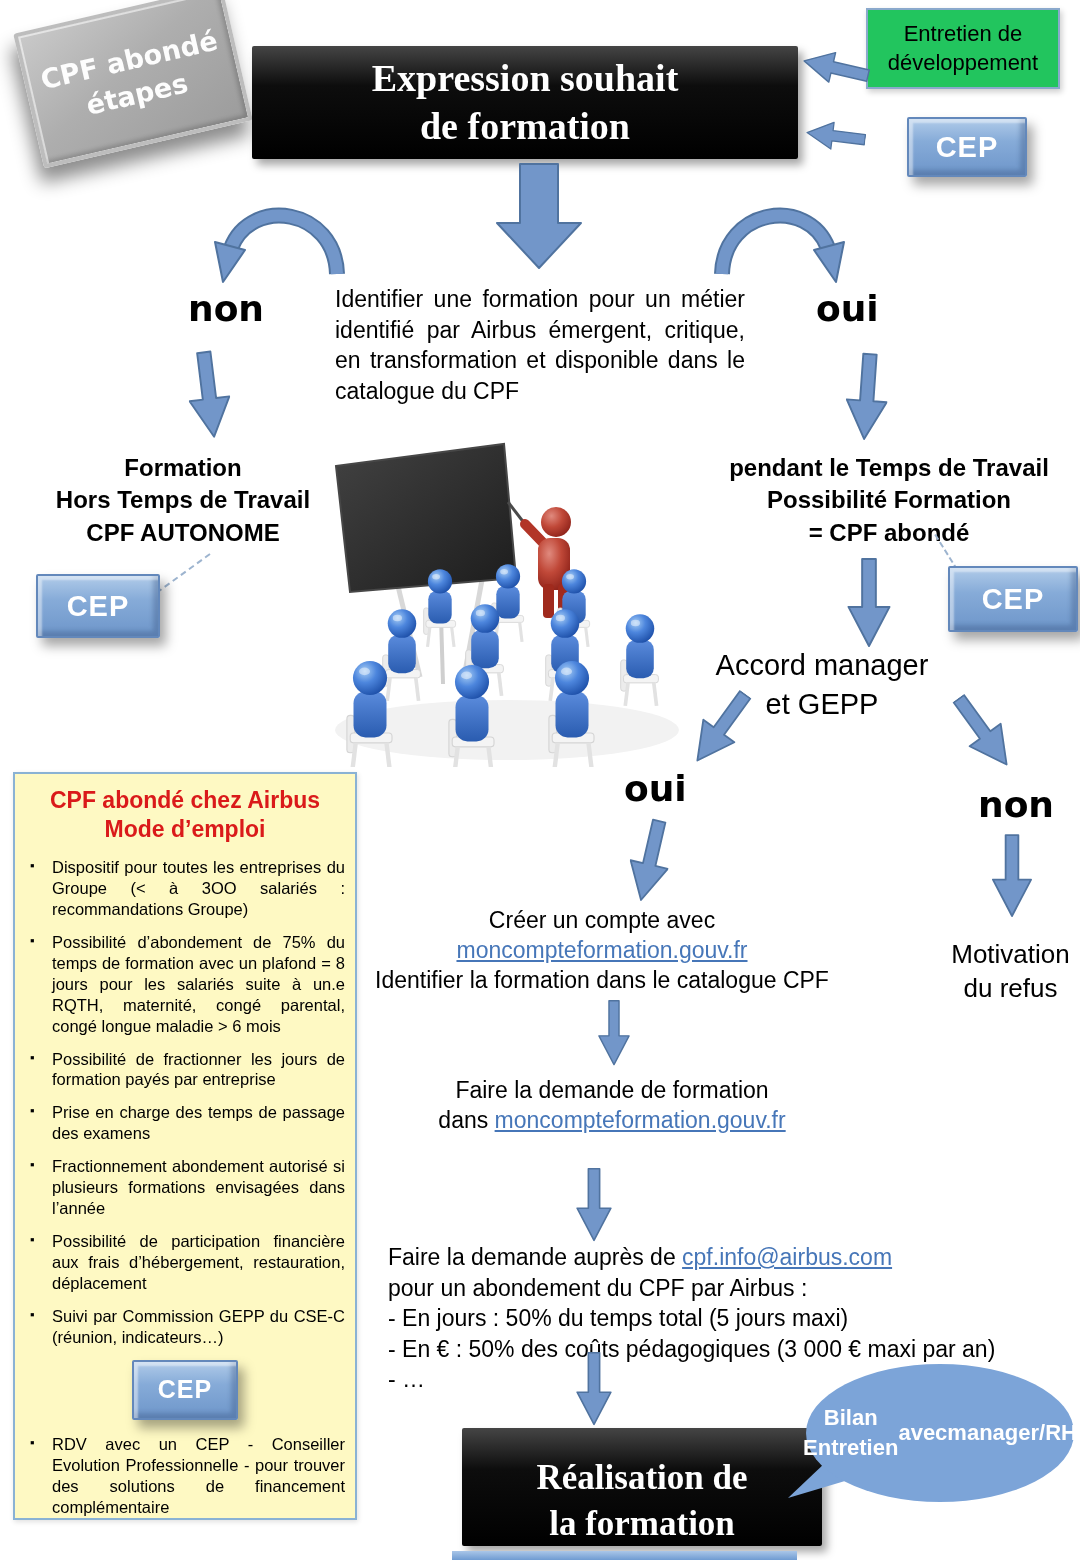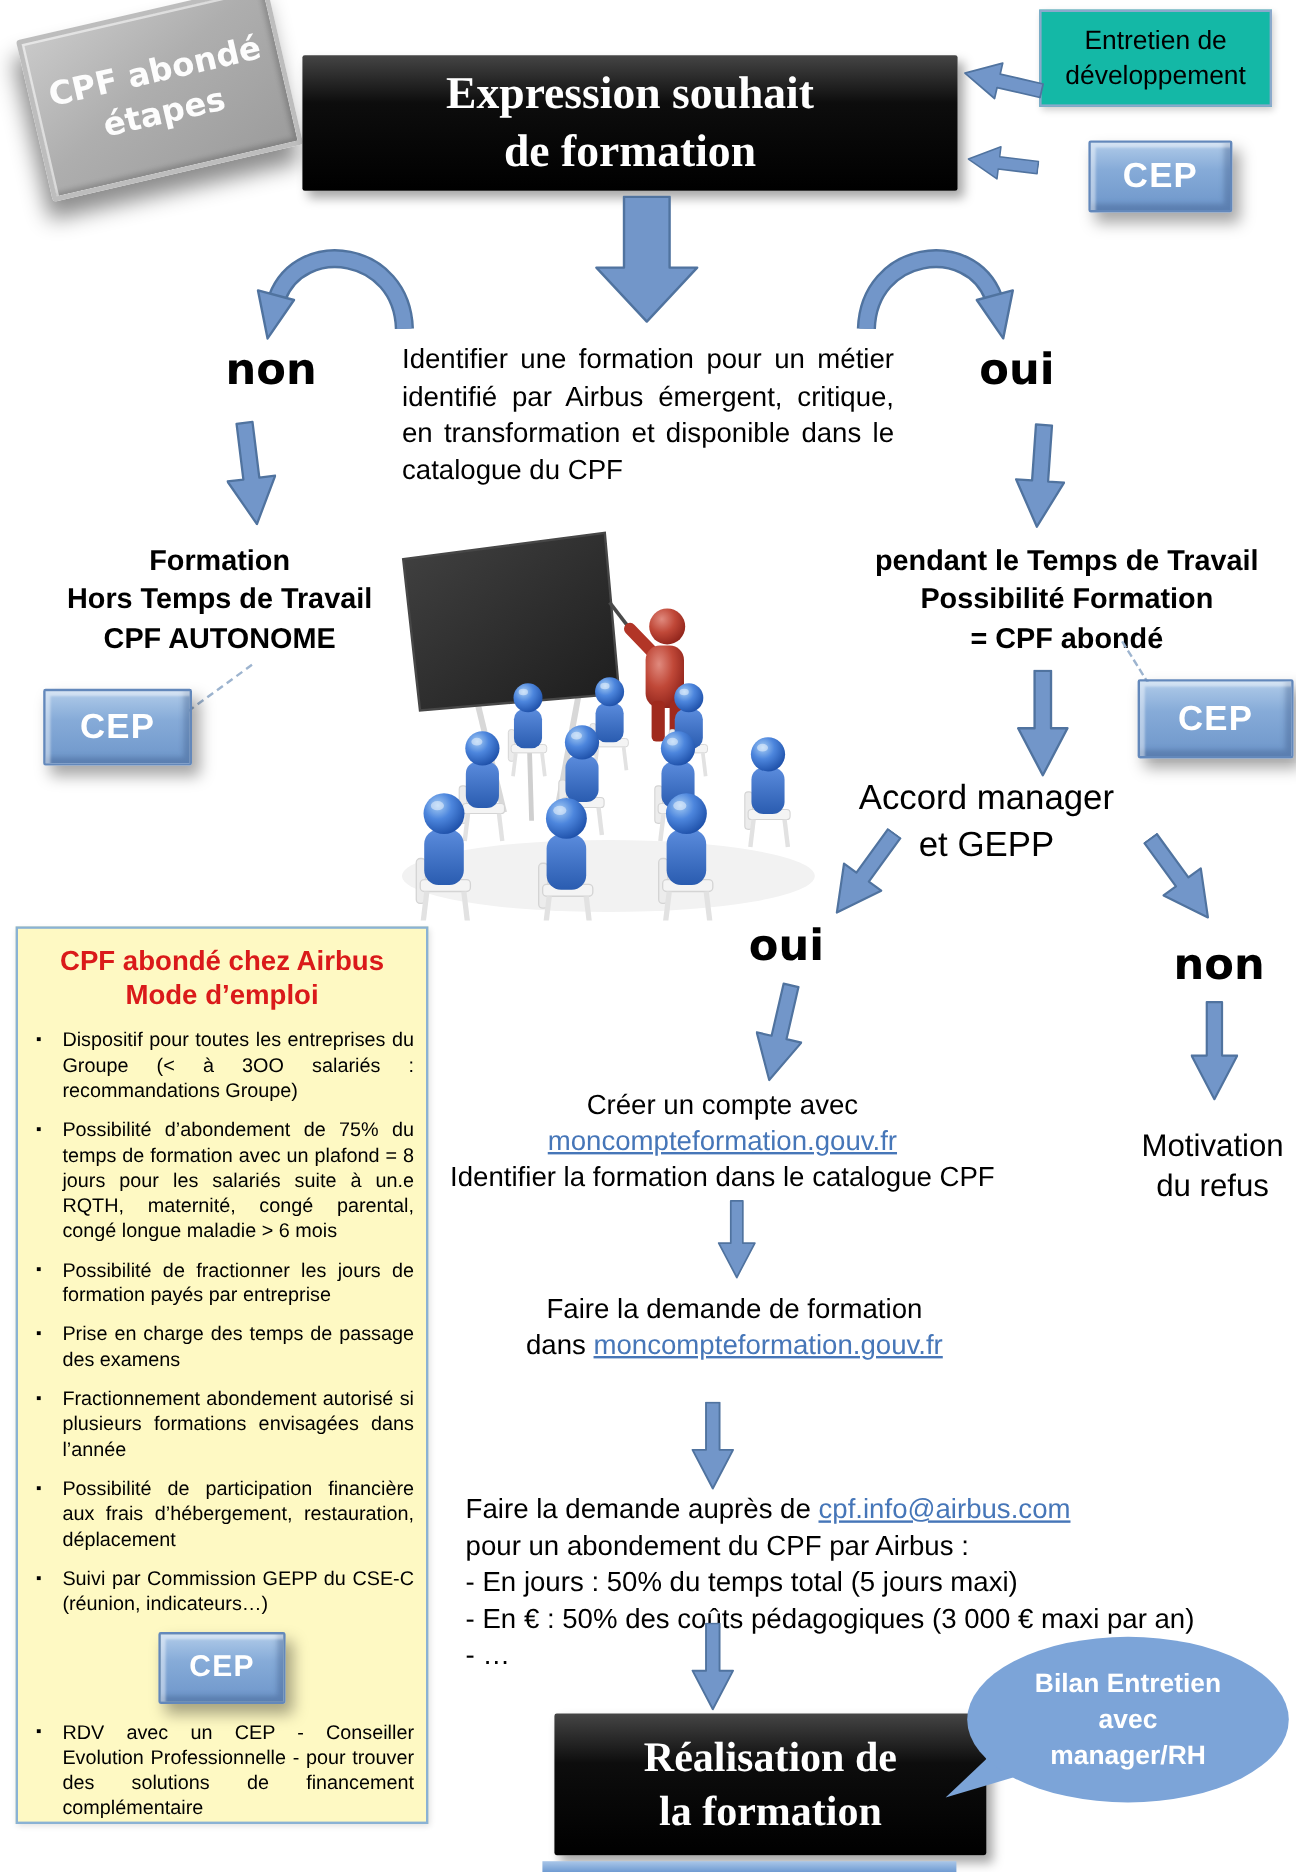--- a/index.html
+++ b/index.html
@@ -14,24 +14,24 @@
     box-shadow:-6px 14px 18px rgba(0,0,0,.45), inset 2px 2px 0 rgba(255,255,255,.55), inset -3px -3px 4px rgba(0,0,0,.18);
     display:flex;flex-direction:column;align-items:center;justify-content:center;
     color:#fdfdfd;font-family:"DejaVu Sans",sans-serif;font-weight:bold;font-size:27px;line-height:1.3;}
 
   
   .blackbox{background:linear-gradient(180deg,#454545 0%,#0d0d0d 35%,#000 100%);
     color:#fff;font-family:Liberation Serif, serif;font-weight:bold;text-align:center;
     display:flex;flex-direction:column;justify-content:center;border-radius:2px;
     box-shadow:5px 6px 9px rgba(0,0,0,.35);}
   .titlebox{left:252px;top:46px;width:546px;height:113px;font-size:38px;line-height:1.25;}
-  .finalbox{left:462px;top:1428px;width:360px;height:118px;font-size:35px;line-height:1.3;}
-
-  
-  .entretien{left:866px;top:8px;width:190px;height:77px;background:#14b8a6;border:2px solid #8aa9cc;
+  .finalbox{left:462px;top:1428px;width:360px;height:118px;font-size:35px;line-height:1.3;justify-content:flex-end;}
+
+  
+  .entretien{left:866px;top:8px;width:190px;height:77px;background:#22c55e;border:2px solid #8aa9cc;
     box-shadow:2px 3px 6px rgba(0,0,0,.2);display:flex;flex-direction:column;justify-content:center;
     text-align:center;font-size:22px;line-height:1.3;}
 
   
   .cep{background:linear-gradient(180deg,#b0cbe9 0%,#86abd8 40%,#6e96ca 100%);
     border:2px solid #6388bb;border-radius:2px;
     box-shadow:inset 4px 4px 2px rgba(255,255,255,.45), inset -5px -5px 4px rgba(60,90,135,.38), 6px 8px 12px rgba(0,0,0,.35);
     color:#fff;display:flex;align-items:center;justify-content:center;
     font-weight:bold;font-size:29px;letter-spacing:1px;}
   .cep-top{left:907px;top:117px;width:116px;height:56px;}
@@ -56,21 +56,21 @@
   .refusal{left:928px;top:938px;width:165px;text-align:center;font-size:26px;line-height:1.3;}
 
   .step{font-size:23px;line-height:1.3;}
   .step1{left:332px;top:906px;width:540px;text-align:center;}
   .step2{left:362px;top:1076px;width:500px;text-align:center;}
   .step3{left:388px;top:1242px;width:670px;text-align:left;line-height:1.33;}
   .link{color:#4676b8;text-decoration:underline;cursor:pointer;}
 
   
   .bubble{left:806px;top:1364px;width:268px;height:138px;background:#7ca4d8;border-radius:50%;
-    display:flex;flex-direction:column;align-items:center;justify-content:center;
+    display:flex;flex-direction:row;align-items:center;justify-content:center;
     color:#fff;font-weight:bold;font-size:22px;line-height:1.35;text-align:center;}
 
   
   .sidebar{left:13px;top:772px;width:344px;height:748px;background:#fef9c3;border:2px solid #8ab2d4;
     box-sizing:border-box;overflow:hidden;box-shadow:1px 2px 5px rgba(0,0,0,.12);}
   .side-title{color:#da1a1a;font-weight:bold;font-size:23px;text-align:center;line-height:1.28;margin:12px 6px 2px;}
   .side-list{margin:12px 10px 0 12px;padding:0;list-style:none;}
   .side-list li{position:relative;padding-left:25px;margin-bottom:12px;font-size:16.5px;line-height:1.27;text-align:justify;}
   .side-list li::before{content:"▪";position:absolute;left:3px;top:1px;font-size:13px;}
   .side-cep-row{display:flex;justify-content:center;margin:4px 0 14px;}

